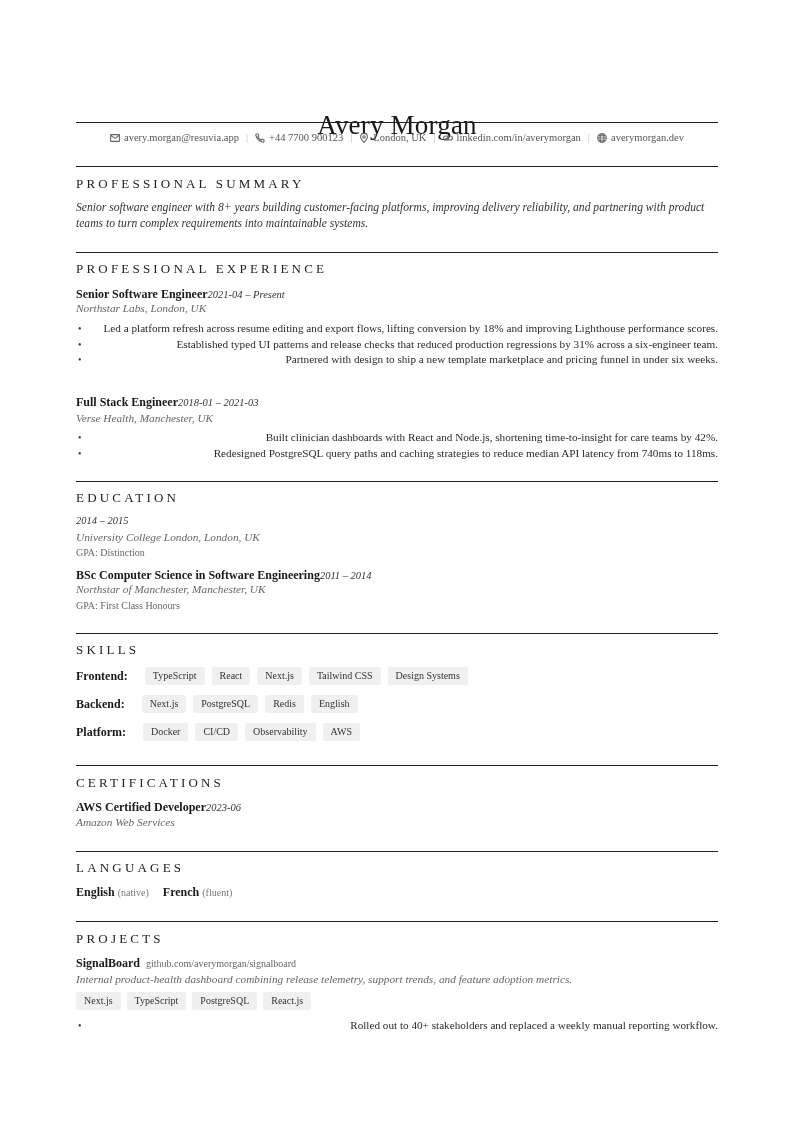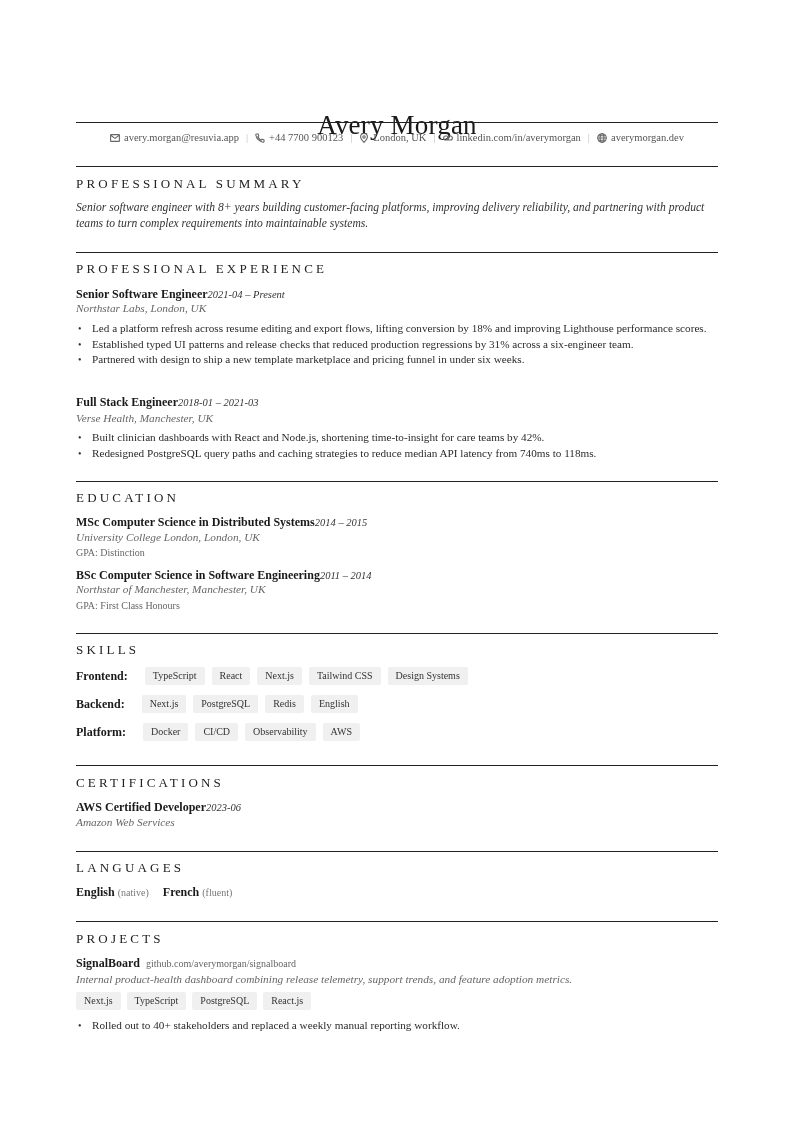--- a/index.html
+++ b/index.html
@@ -19,21 +19,21 @@
 
   .summary { position: absolute; left: 0; top: 200px; width: 642px; font-family: "Liberation Serif", serif; font-style: italic; font-size: 11.6px; line-height: 16px; color: #333; }
 
   .entry-head { position: absolute; left: 0; width: 642px; display: flex; align-items: baseline; }
   .entry-title { font-family: "Liberation Serif", serif; font-weight: bold; font-size: 12px; color: #1a1a1a; }
   .entry-date { font-family: "Liberation Serif", serif; font-style: italic; font-size: 10.5px; color: #333; }
   .entry-sub { position: absolute; left: 0; font-family: "Liberation Serif", serif; font-style: italic; font-size: 11.3px; color: #666; }
   .entry-meta { position: absolute; left: 0; font-family: "Liberation Serif", serif; font-size: 10px; color: #666; }
 
   ul.bullets { position: absolute; left: 0; width: 642px; list-style: none; font-family: "Liberation Serif", serif; font-size: 11.2px; color: #2a2a2a; line-height: 15.7px; }
-  ul.bullets li { position: relative; padding-left: 16px; }
+  ul.bullets li { position: relative; padding-left: 16px; text-align: right; }
   ul.bullets li::before { content: "•"; position: absolute; left: 2px; top: 0; font-size: 10px; color: #333; }
 
   .skill-row { position: absolute; left: 0; display: flex; align-items: center; gap: 7px; }
   .skill-label { font-family: "Liberation Serif", serif; font-weight: bold; font-size: 12px; color: #1a1a1a; margin-right: 10px; }
   .chip { display: inline-block; background: #f0f0f0; border-radius: 2px; padding: 3px 8px; font-family: "Liberation Serif", serif; font-size: 10px; color: #333; line-height: 12px; }
 
   .lang-row { position: absolute; left: 0; font-family: "Liberation Serif", serif; font-size: 12px; }
   .lang-name { font-weight: bold; color: #1a1a1a; }
   .lang-level { font-size: 10px; color: #777; margin-left: 3px; margin-right: 11px; }
 
@@ -117,21 +117,20 @@
   <div class="entry-sub" style="top:412px">Verse Health, Manchester, UK</div>
   <ul class="bullets" style="top:430px">
     <li>Built clinician dashboards with React and Node.js, shortening time-to-insight for care teams by 42%.</li>
     <li>Redesigned PostgreSQL query paths and caching strategies to reduce median API latency from 740ms to 118ms.</li>
   </ul>
   <div class="rule" style="top:481px"></div>
 
   <h2 class="section-title" style="top:490px">EDUCATION</h2>
 
   <div class="entry-head" style="top:515px">
-    <span class="entry-title">MSc Computer Science in Distributed Systems</span>
     <span class="entry-date">2014 – 2015</span>
   </div>
   <div class="entry-sub" style="top:531px">University College London, London, UK</div>
   <div class="entry-meta" style="top:547px">GPA: Distinction</div>
 
   <div class="entry-head" style="top:568px">
     <span class="entry-title">BSc Computer Science in Software Engineering</span>
     <span class="entry-date">2011 – 2014</span>
   </div>
   <div class="entry-sub" style="top:583px">Northstar of Manchester, Manchester, UK</div>

